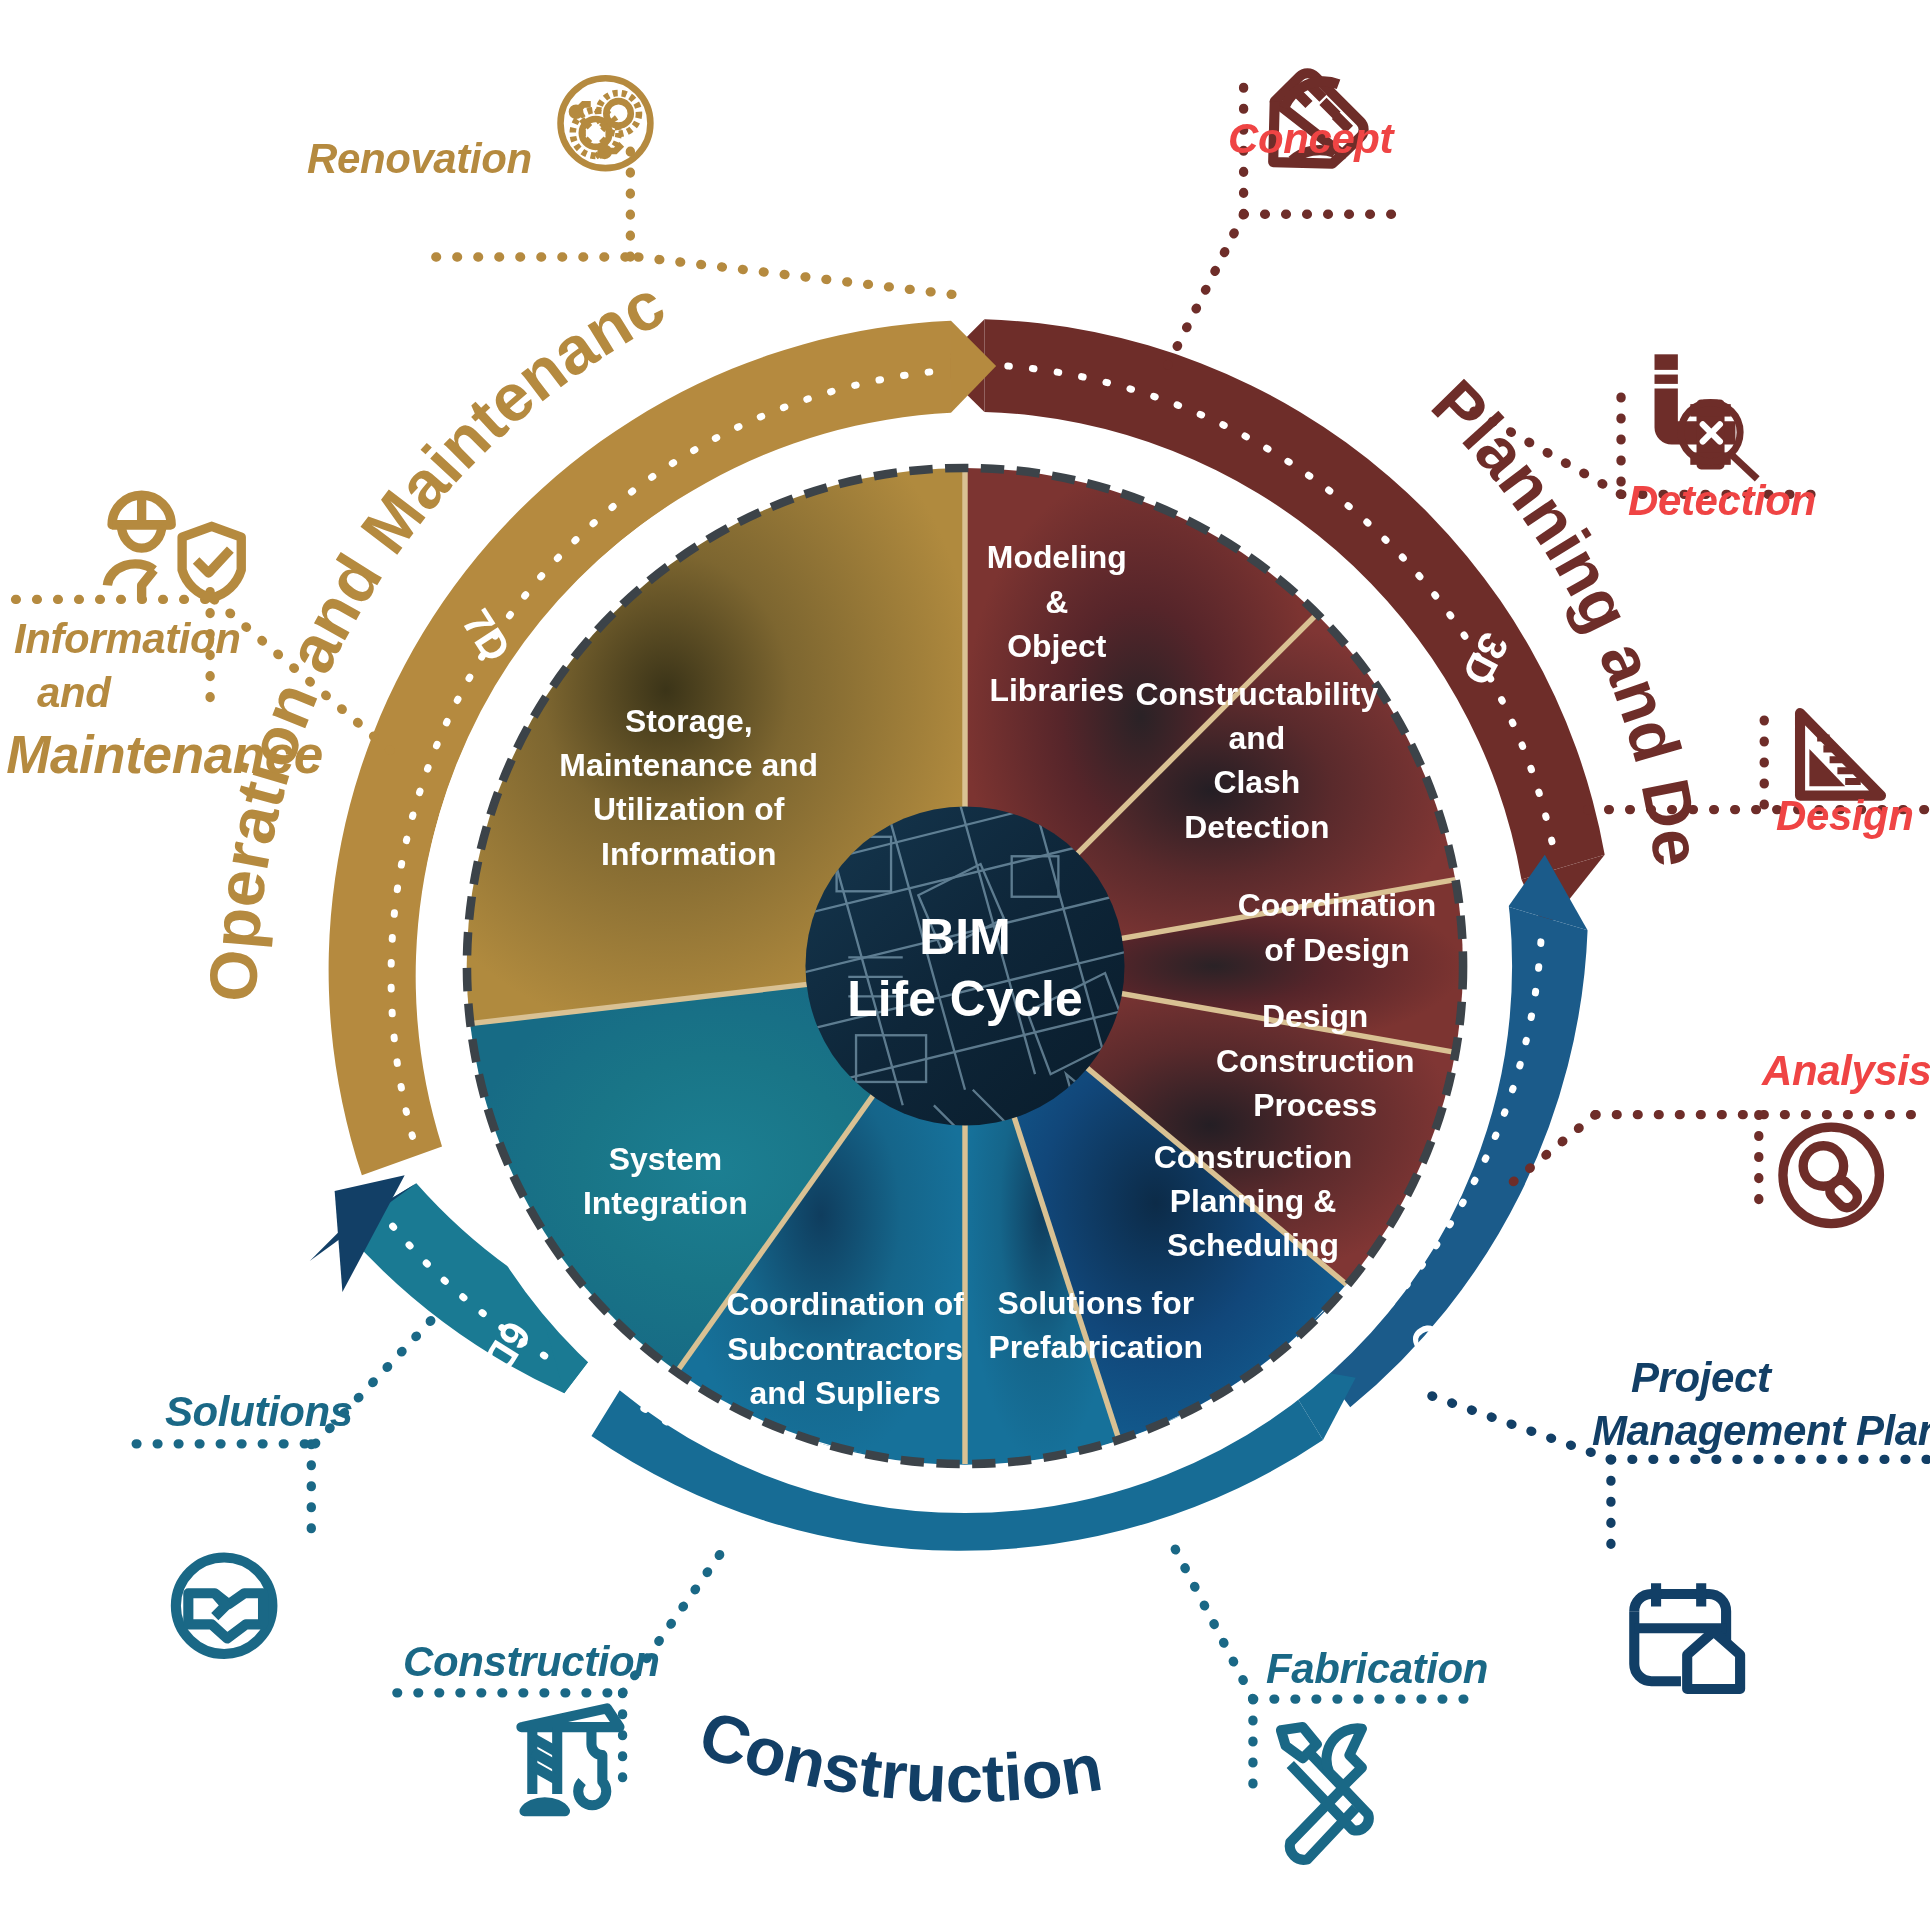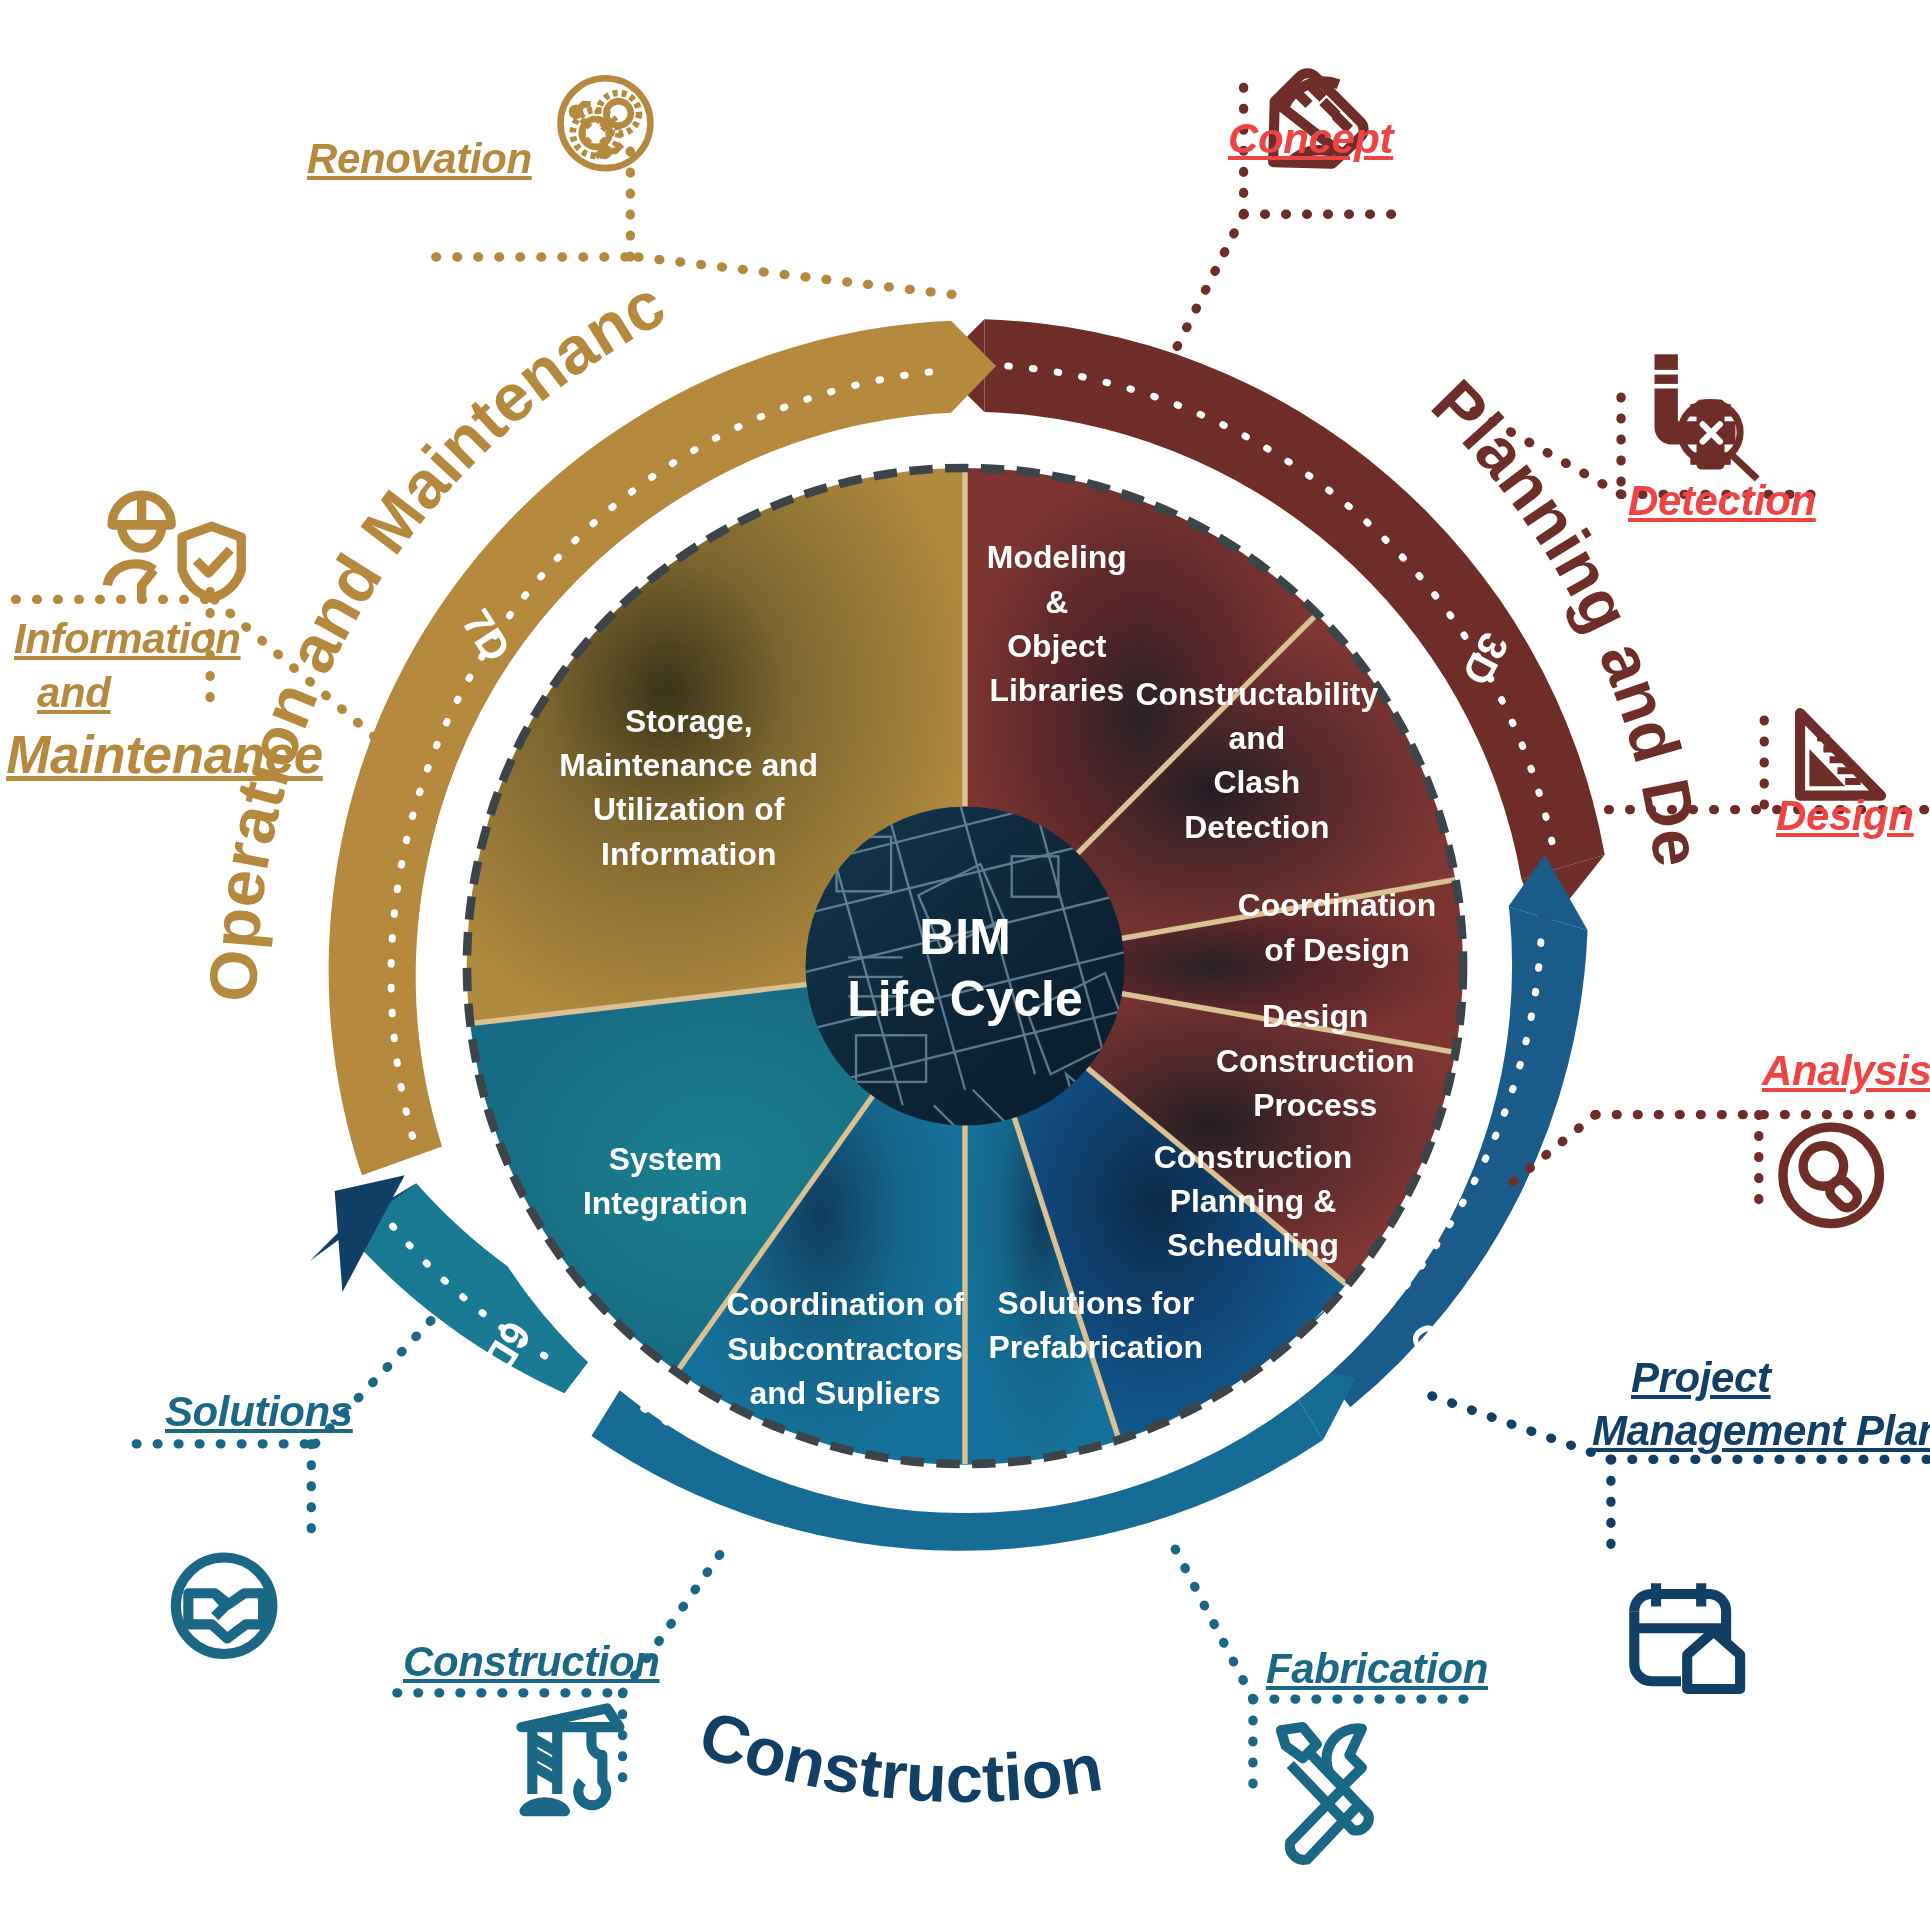--- a/index.html
+++ b/index.html
@@ -3,21 +3,21 @@
 <meta charset="utf-8">
 <title>BIM Life Cycle</title>
 <style>
   html,body{margin:0;padding:0;background:#ffffff;}
   body{width:1930px;height:1932px;position:relative;overflow:hidden;
        font-family:"Liberation Sans", sans-serif;}
   #stage{position:absolute;left:0;top:0;width:1930px;height:1932px;}
   svg#diagram{position:absolute;left:0;top:0;width:1930px;height:1932px;}
 
   .callout-label{position:absolute;white-space:nowrap;font-weight:bold;
-        font-style:italic;letter-spacing:-0.4px;text-decoration:underline;}
+        font-style:italic;letter-spacing:-0.4px;}
   .cl-gold{color:#B58A3F;}
   .cl-maroon{color:#ef4444;}
   .cl-navy{color:#123F66;}
   .cl-teal{color:#1A6886;}
 
   .sector-text{fill:#ffffff;font-family:"Liberation Sans", sans-serif;
         font-weight:bold;text-anchor:middle;}
   .ring-num{fill:#ffffff;font-weight:bold;font-family:"Liberation Sans",sans-serif;}
   .ring-title{font-weight:bold;font-family:"Liberation Sans",sans-serif;}
   .center-text{fill:#ffffff;font-weight:bold;text-anchor:middle;

